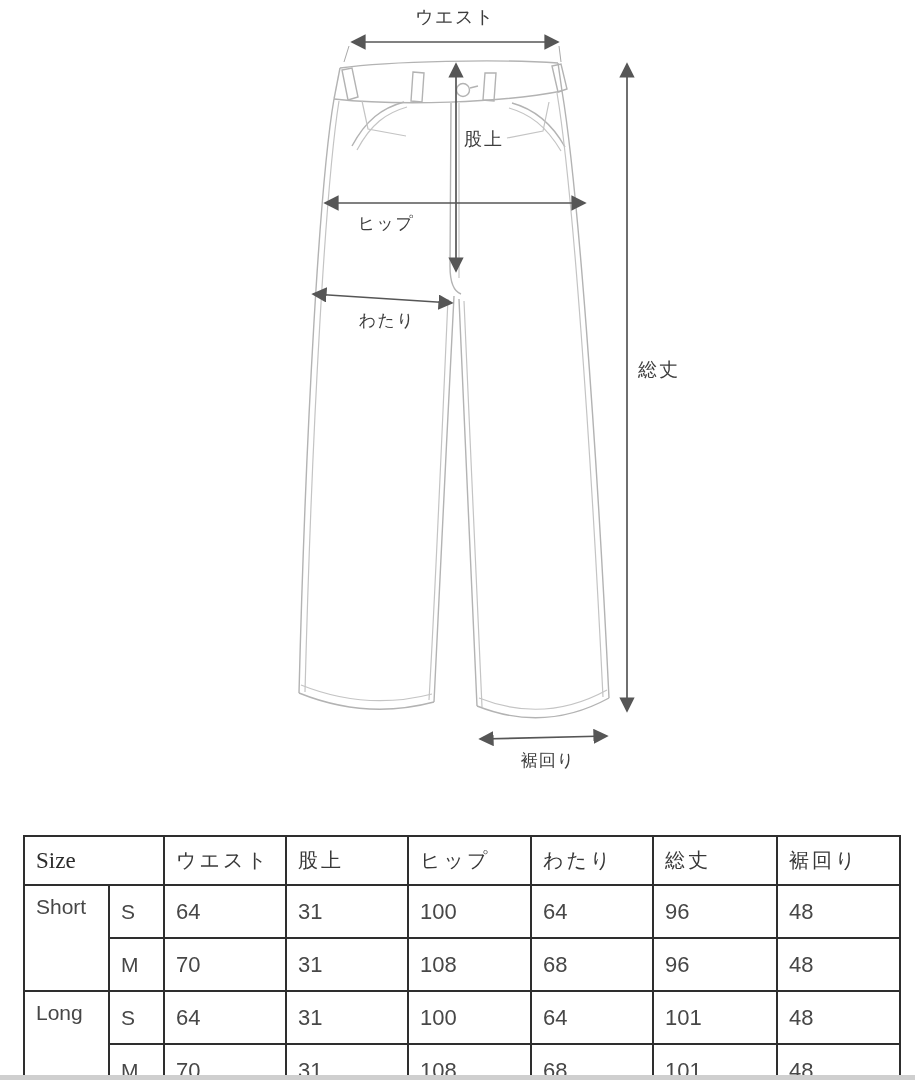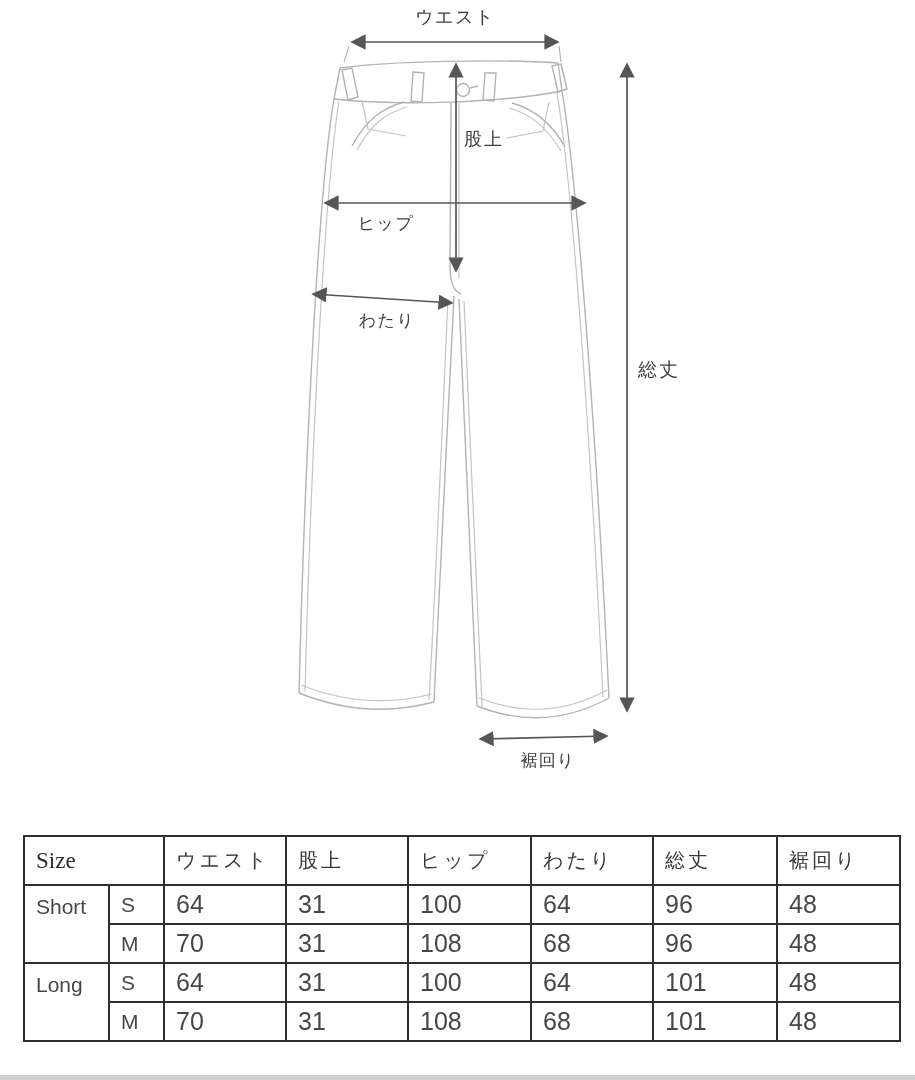--- a/index.html
+++ b/index.html
@@ -19,26 +19,26 @@
     border-collapse:collapse;table-layout:fixed;
     color:#474747;
   }
   #size-table th,#size-table td{
     border:2px solid #2e2e2e;
     padding:0 0 0 11px;text-align:left;vertical-align:middle;
     font-weight:normal;white-space:nowrap;overflow:hidden;
   }
   #size-table{border:1px solid #701a75;}
   thead tr{height:49px;}
-  tbody tr{height:39px;}
+  tbody tr{height:53px;}
   .size-hd{font-family:"Liberation Serif",serif;font-size:23px;color:#2b2b2b;}
   .jp-hd{font-size:20px;letter-spacing:3px;color:#383838;font-family:"Liberation Serif",serif;}
   .grp{vertical-align:top !important;padding-top:9px !important;font-size:21px;}
   .sz{font-size:21px;}
-  .val{font-size:25px;}
+  .val{font-size:22px;}
   tr.long-first td{border-top:7px double #2e2e2e;margin-left:8px;}
   #bottom-strip{
     position:absolute;left:0;bottom:0;width:915px;height:5px;background:#cfcfcf;
   }
 </style>
 </head>
 <body>
 
 <div id="diagram-wrap">
   <svg width="915" height="815" viewBox="0 0 915 815" xmlns="http://www.w3.org/2000/svg">

